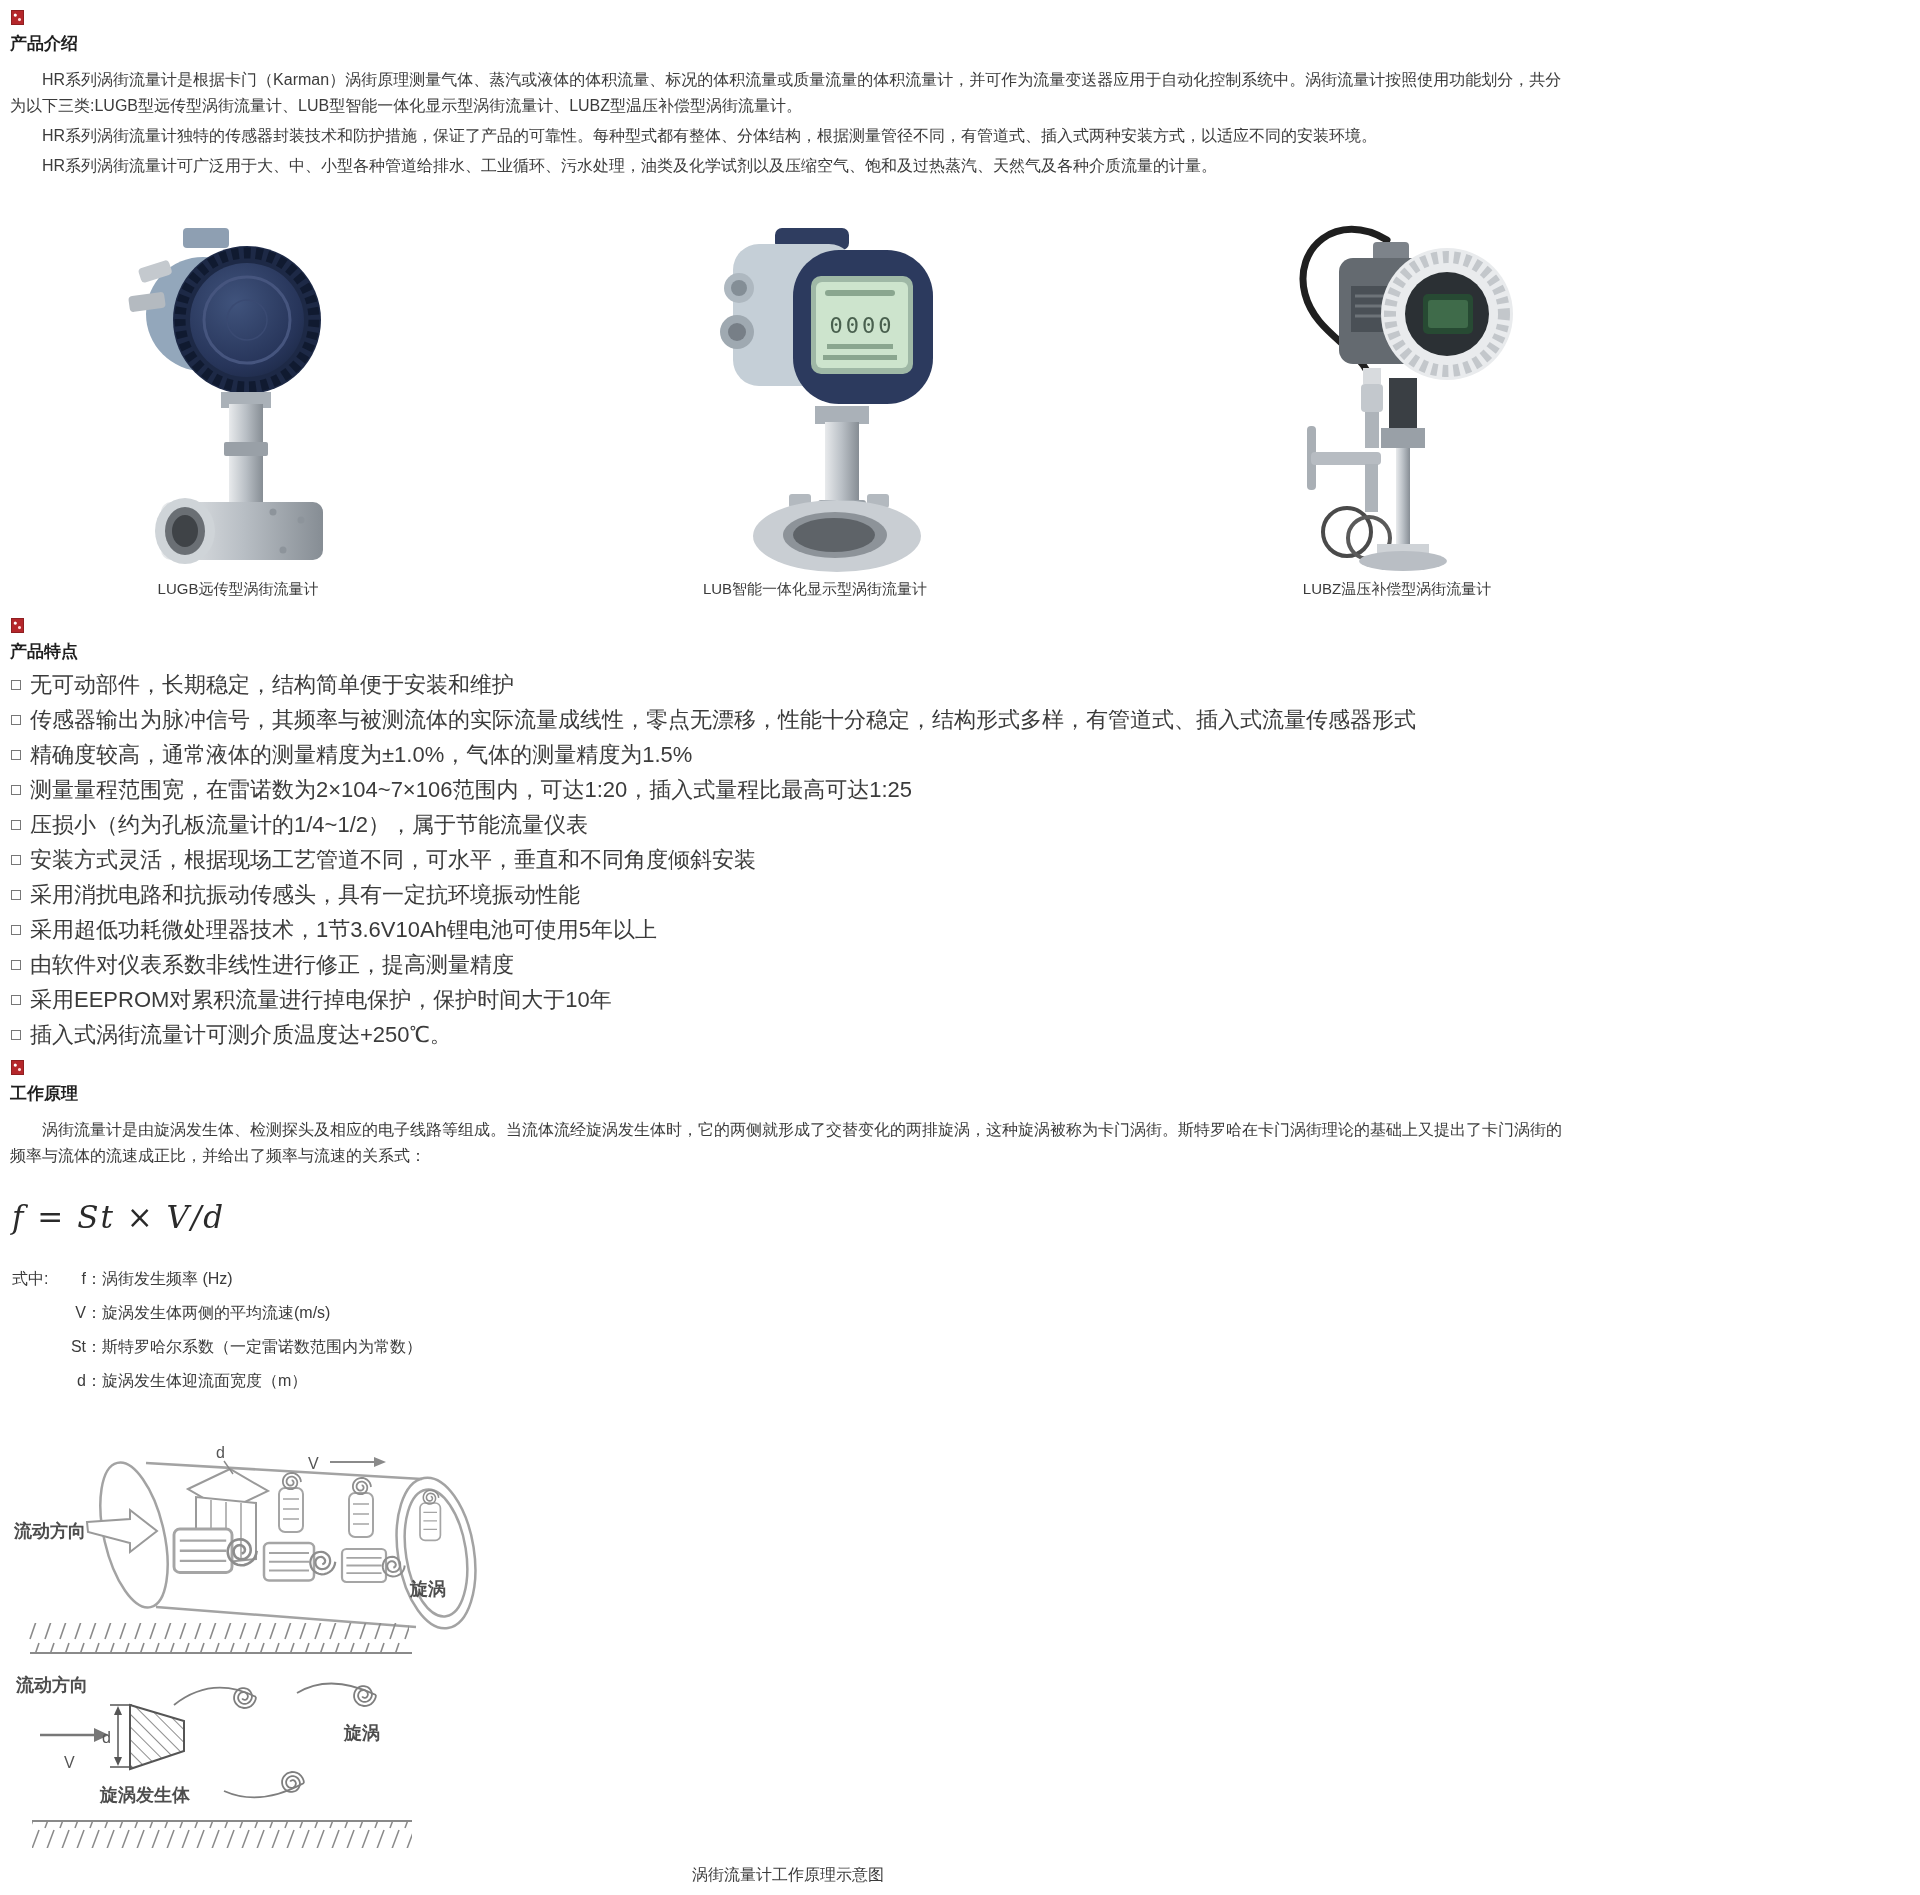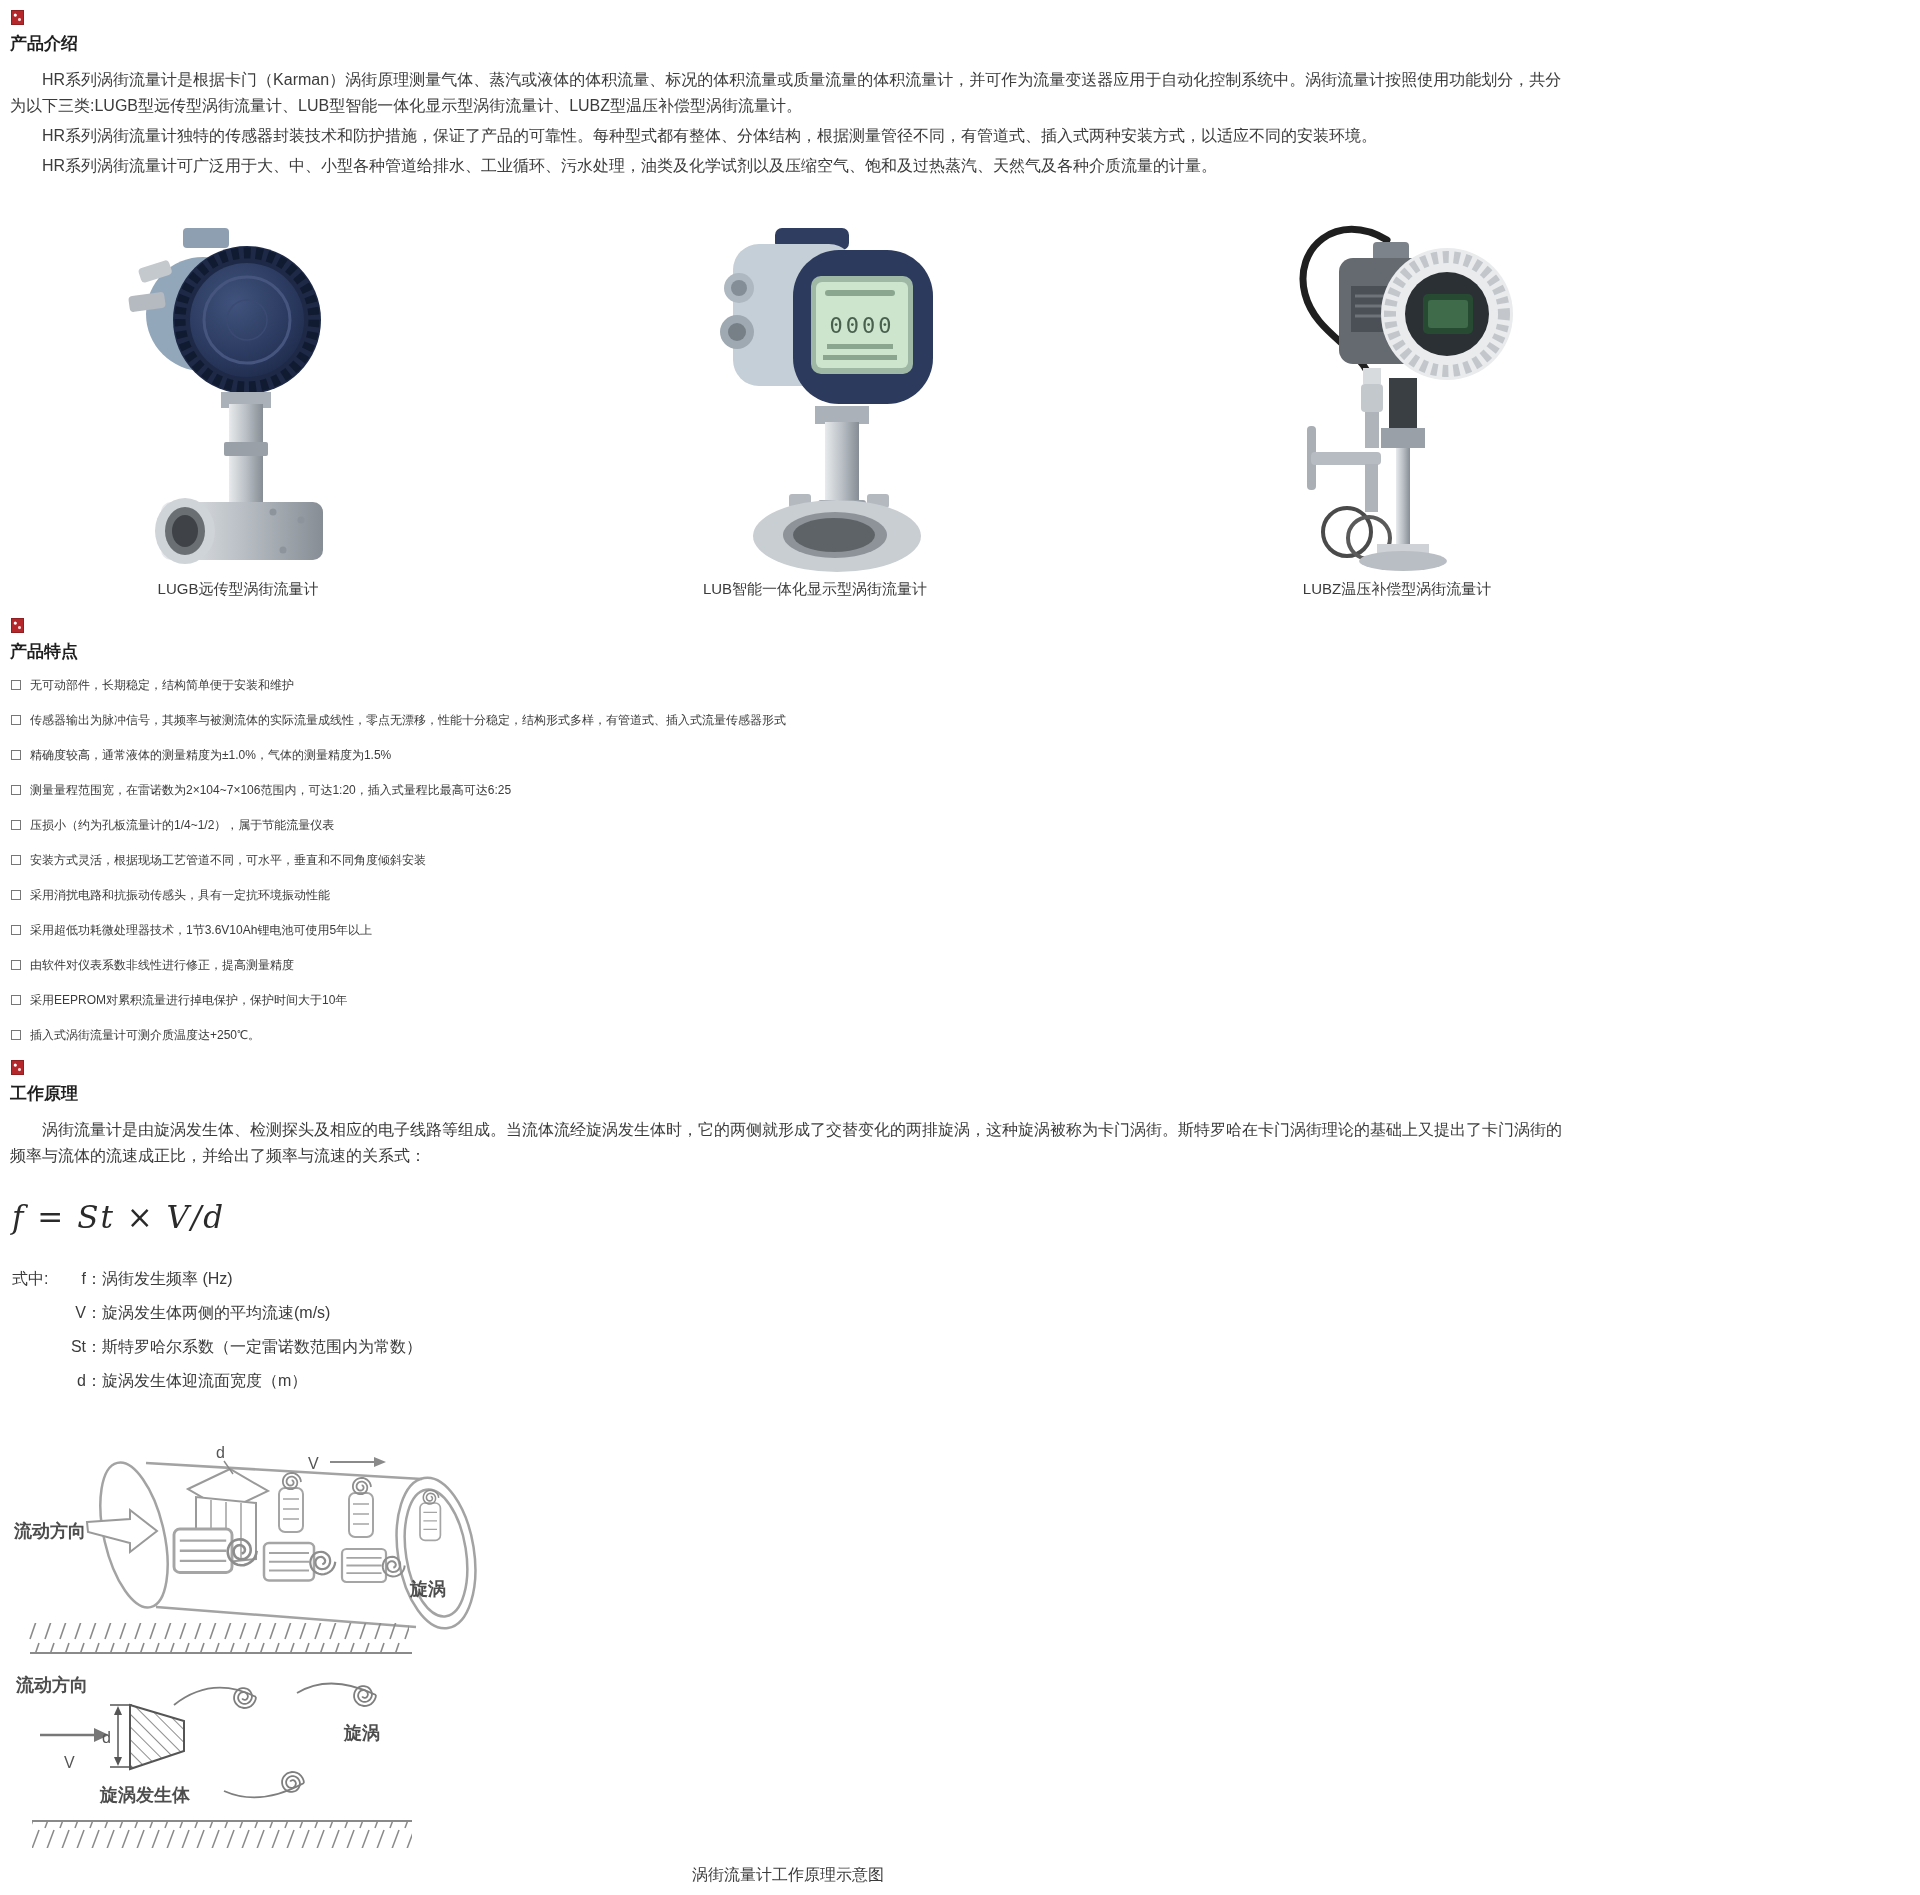--- a/index.html
+++ b/index.html
@@ -13,21 +13,21 @@
                      radial-gradient(circle at 68% 66%,#ffd9d9 1px,rgba(255,255,255,0) 2px);}
   h2{font-size:17px;color:#1f1f1f;margin:0 0 12px;font-weight:bold;}
   .para{font-size:16px;line-height:26px;margin:0 0 4px;text-indent:2em;}
 
   .products{display:flex;justify-content:space-between;width:1420px;margin:10px 20px 6px 100px;}
   .products figure{margin:13px;text-align:center;}
   .products svg{display:block;margin:0 auto;}
   .products figcaption{font-size:15px;color:#3b3b3b;margin-top:8px;}
 
   .features-list{list-style:none;margin:4px 0 0;padding:0;}
-  .features-list li{font-size:12px;margin:0 0 15px;display:flex;align-items:center;line-height:20px;}
+  .features-list li{font-size:22px;margin:0 0 15px;display:flex;align-items:center;line-height:20px;}
   .bullet{display:inline-block;width:8px;height:8px;border:1px solid #777;margin:0 9px 0 1px;flex:none;}
 
   .formula{font-family:"DejaVu Serif",serif;font-style:italic;font-size:31px;color:#2a2a2a;
     margin:30px 0 34px 2px;letter-spacing:2px;}
   .where{font-size:16px;margin-left:2px;}
   .where-row{display:flex;margin-bottom:14px;line-height:20px;}
   .w-label{width:46px;flex:none;}
   .var-sym{width:28px;flex:none;text-align:right;}
 
   .diagram{display:block;margin-left:2px;}
@@ -170,21 +170,21 @@
       <li>
           <span class="bullet"></span>
           <span>传感器输出为脉冲信号，其频率与被测流体的实际流量成线性，零点无漂移，性能十分稳定，结构形式多样，有管道式、插入式流量传感器形式</span>
         </li>
       <li>
           <span class="bullet"></span>
           <span>精确度较高，通常液体的测量精度为±1.0%，气体的测量精度为1.5%</span>
         </li>
       <li>
           <span class="bullet"></span>
-          <span>测量量程范围宽，在雷诺数为2×104~7×106范围内，可达1:20，插入式量程比最高可达6:25</span>
+          <span>测量量程范围宽，在雷诺数为2×104~7×106范围内，可达1:20，插入式量程比最高可达1:25</span>
         </li>
       <li>
           <span class="bullet"></span>
           <span>压损小（约为孔板流量计的1/4~1/2），属于节能流量仪表</span>
         </li>
       <li>
           <span class="bullet"></span>
           <span>安装方式灵活，根据现场工艺管道不同，可水平，垂直和不同角度倾斜安装</span>
         </li>
       <li>

